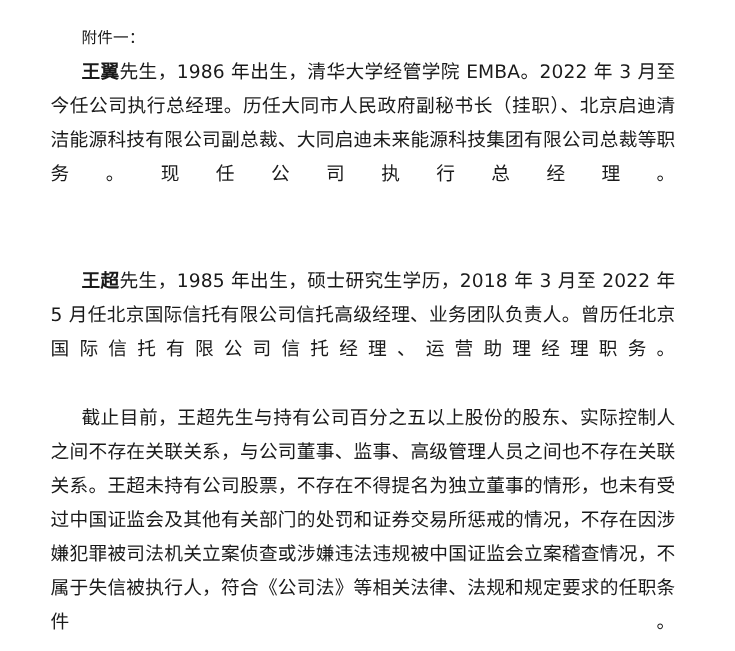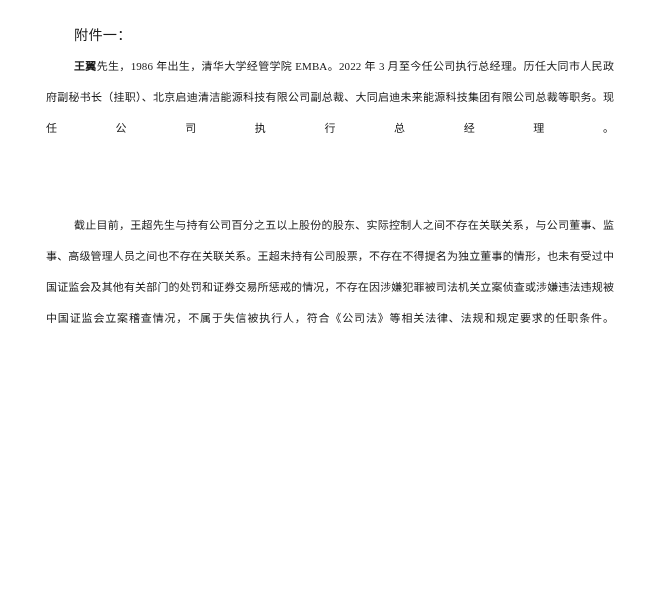--- a/index.html
+++ b/index.html
@@ -16,35 +16,34 @@
     overflow: hidden;
   }
 
   .page {
     position: relative;
     width: 668px;
     height: 592px;
     background: #ffffff;
     box-sizing: border-box;
     padding: 20px 54px 0 46px;
-    font-family: Liberation Serif, serif;
   }
 
   
   .doc-label {
     font-size: 14.2px;
     line-height: 31px;
     margin: 0;
     padding-left: 28px;
     letter-spacing: 0.2px;
     white-space: nowrap;
   }
 
   .para {
-    font-size: 11px;
+    font-size: 17px;
     line-height: 31px;
     margin: 0;
     text-align: justify;
     text-justify: inter-character;
     text-indent: 28px;
     letter-spacing: 0.1px;
     word-break: break-all;
   }
 
   
@@ -68,16 +67,17 @@
 
 <div class="page">
 
   <p class="doc-label">附件一：</p>
 
   <p class="para"><span class="name">王翼</span><span>先生，1986 年出生，清华大学经管学院 EMBA。2022 年 3 月至今任公司执行总经理。历任大同市人民政府副秘书长（挂职）、北京启迪清洁能源科技有限公司副总裁、大同启迪未来能源科技集团有限公司总裁等职务。现任公司执行总经理。</span></p>
 
 
   <div class="spacer-block gap-lg"></div>
 
+  <p class="para"><span class="name">王超</span><span>先生，1985 年出生，硕士研究生学历，2018 年 3 月至 2022 年 5 月任北京国际信托有限公司信托高级经理、业务团队负责人。曾历任北京国际信托有限公司信托经理、运营助理经理职务。</span></p>
 
   <p class="para">截止目前，王超先生与持有公司百分之五以上股份的股东、实际控制人之间不存在关联关系，与公司董事、监事、高级管理人员之间也不存在关联关系。王超未持有公司股票，不存在不得提名为独立董事的情形，也未有受过中国证监会及其他有关部门的处罚和证券交易所惩戒的情况，不存在因涉嫌犯罪被司法机关立案侦查或涉嫌违法违规被中国证监会立案稽查情况，不属于失信被执行人，符合《公司法》等相关法律、法规和规定要求的任职条件。</p>
 
 </div>
 
 </body></html>

